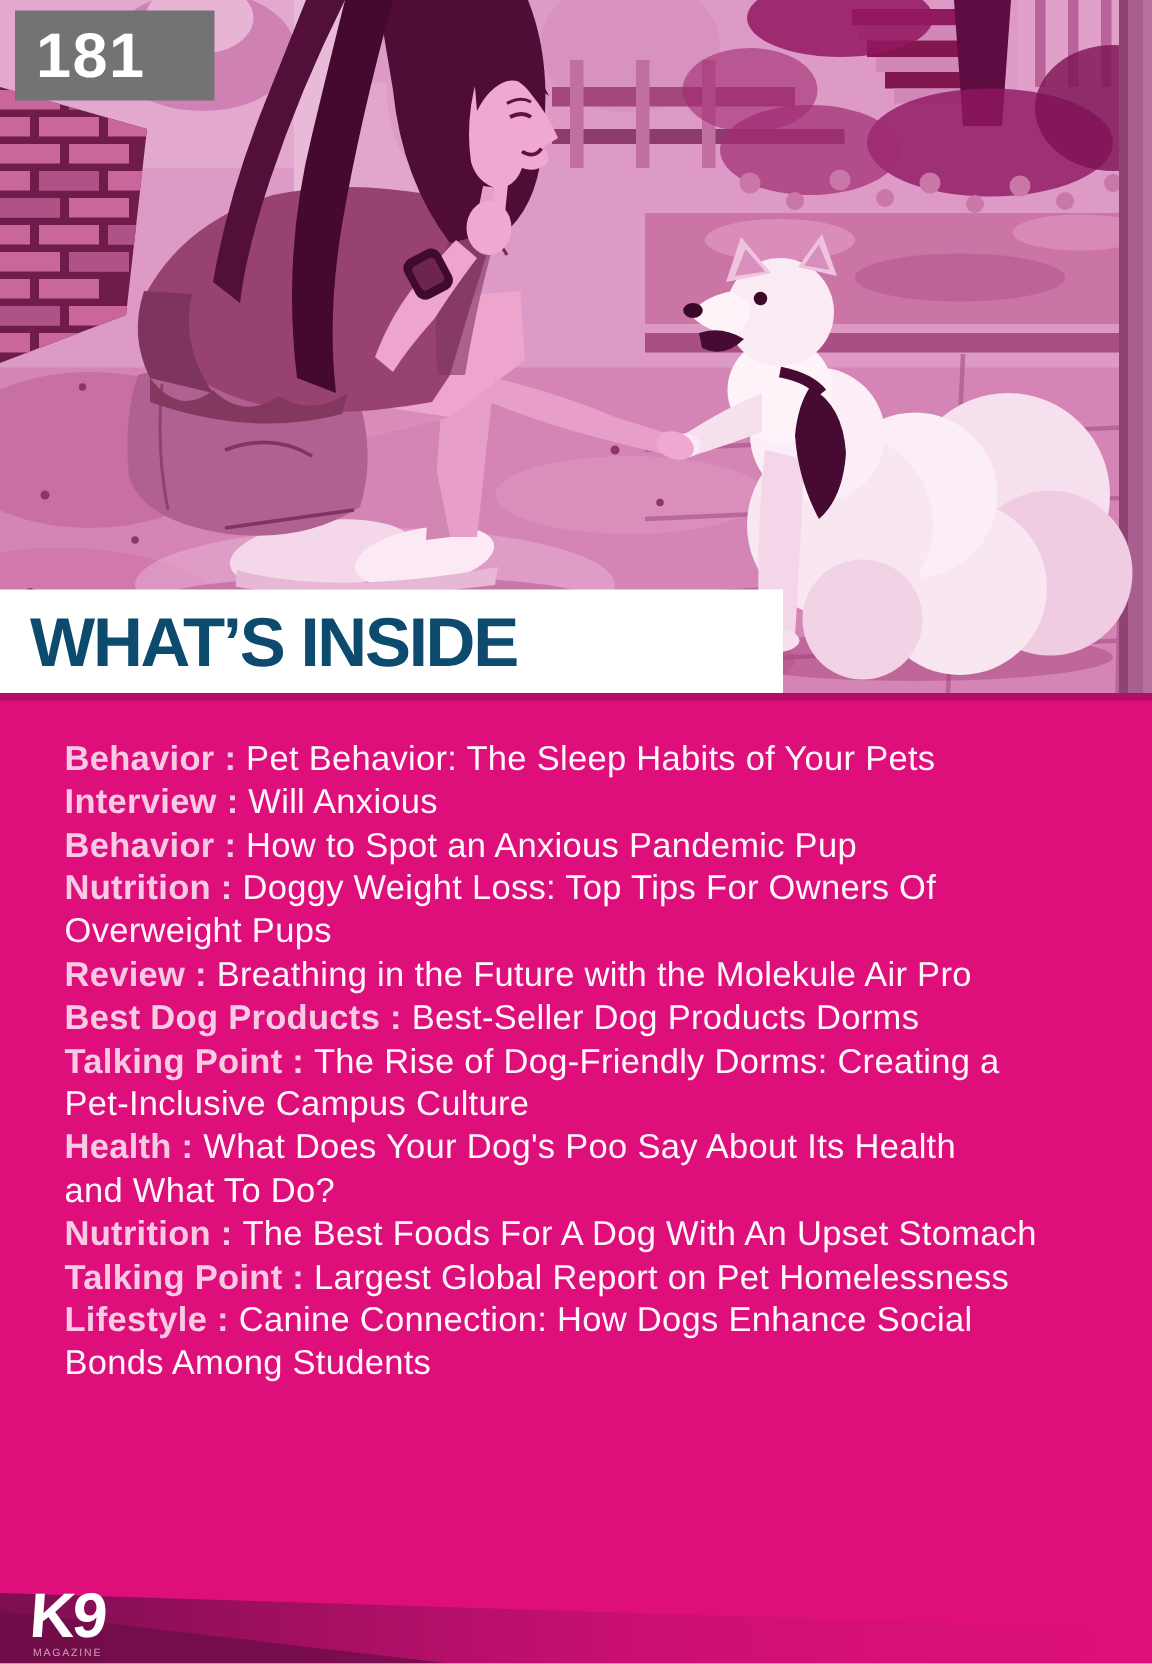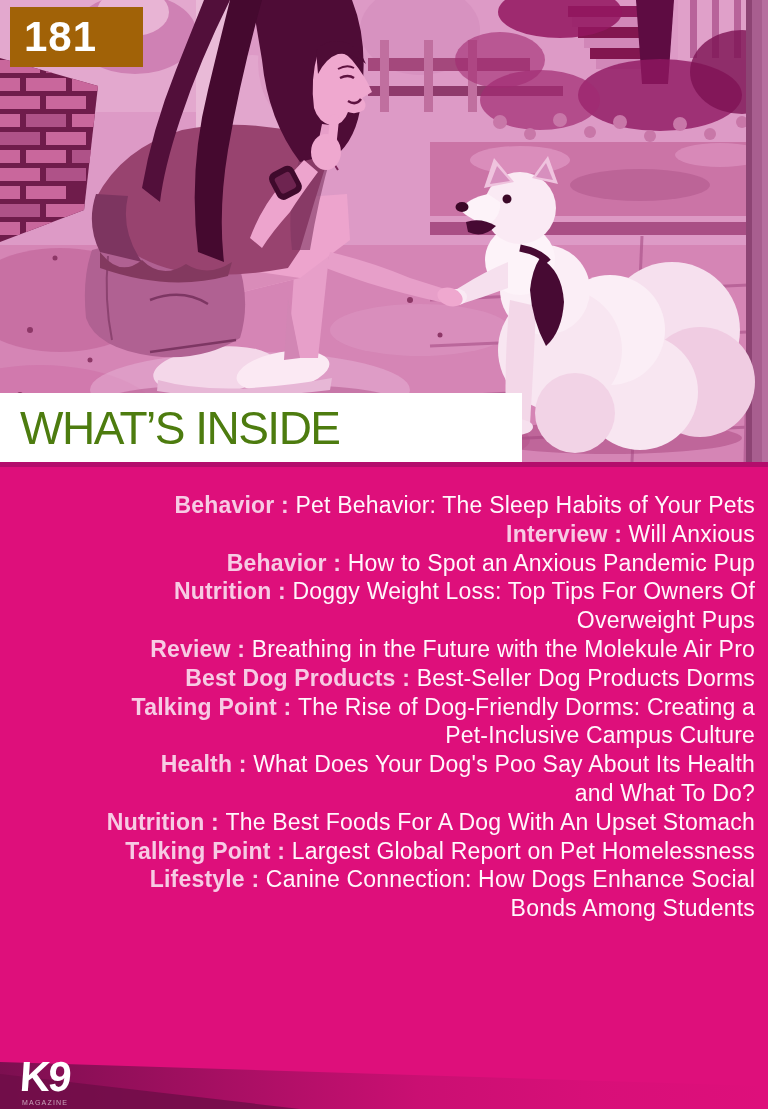--- a/index.html
+++ b/index.html
@@ -6,40 +6,40 @@
   .page {
     position:relative; width:768px; height:1109px; overflow:hidden;
     background:#de0f7b;
     font-family:"Liberation Sans", sans-serif;
   }
   
   .photo { position:absolute; top:0; left:0; width:768px; height:462px; }
   .photo svg { display:block; }
   .issue-badge {
     position:absolute; top:7px; left:10px; width:133px; height:60px;
-    background:#a16207; color:#ffffff; display:flex; align-items:center;
+    background:#737373; color:#ffffff; display:flex; align-items:center;
     font-size:42px; font-weight:800; letter-spacing:1px; padding-left:14px;
     box-sizing:border-box;
   }
   .banner {
     position:absolute; top:393px; left:0; width:522px; height:69px;
     background:#ffffff; display:flex; align-items:center;
   }
   .banner h1 {
-    margin:0; padding-left:20px; font-size:46px; font-weight:400;
-    letter-spacing:-1.5px; color:#4d7c0f; line-height:1;
+    margin:0; padding-left:20px; font-size:46px; font-weight:700;
+    letter-spacing:-1.5px; color:#0c4a6e; line-height:1;
   }
   .divider { position:absolute; top:462px; left:0; width:768px; height:5px; background:#b30d6c; }
   
   .contents {
     position:absolute; top:491px; left:0; width:768px;
     padding:0 13px 0 43px; box-sizing:border-box;
     color:#fff7fc;
   }
-  .entry { font-size:23px; line-height:28.8px; letter-spacing:0.2px;text-align:right; }
+  .entry { font-size:23px; line-height:28.8px; letter-spacing:0.2px; }
   .entry .lbl { font-weight:bold; color:#f7cbe4; }
   .entry .ttl { white-space:pre-wrap; color:#fff7fc; }
   
   .footer-band {
     position:absolute; inset:0; pointer-events:none;
     background:linear-gradient(90deg,#7c0f50 0%, rgba(124,15,80,0.55) 30%,
                rgba(124,15,80,0.2) 55%, rgba(124,15,80,0.06) 78%, rgba(124,15,80,0) 100%);
     clip-path:polygon(0 1062px, 768px 1086px, 768px 1109px, 0 1109px);
   }
   .footer-wedge {

